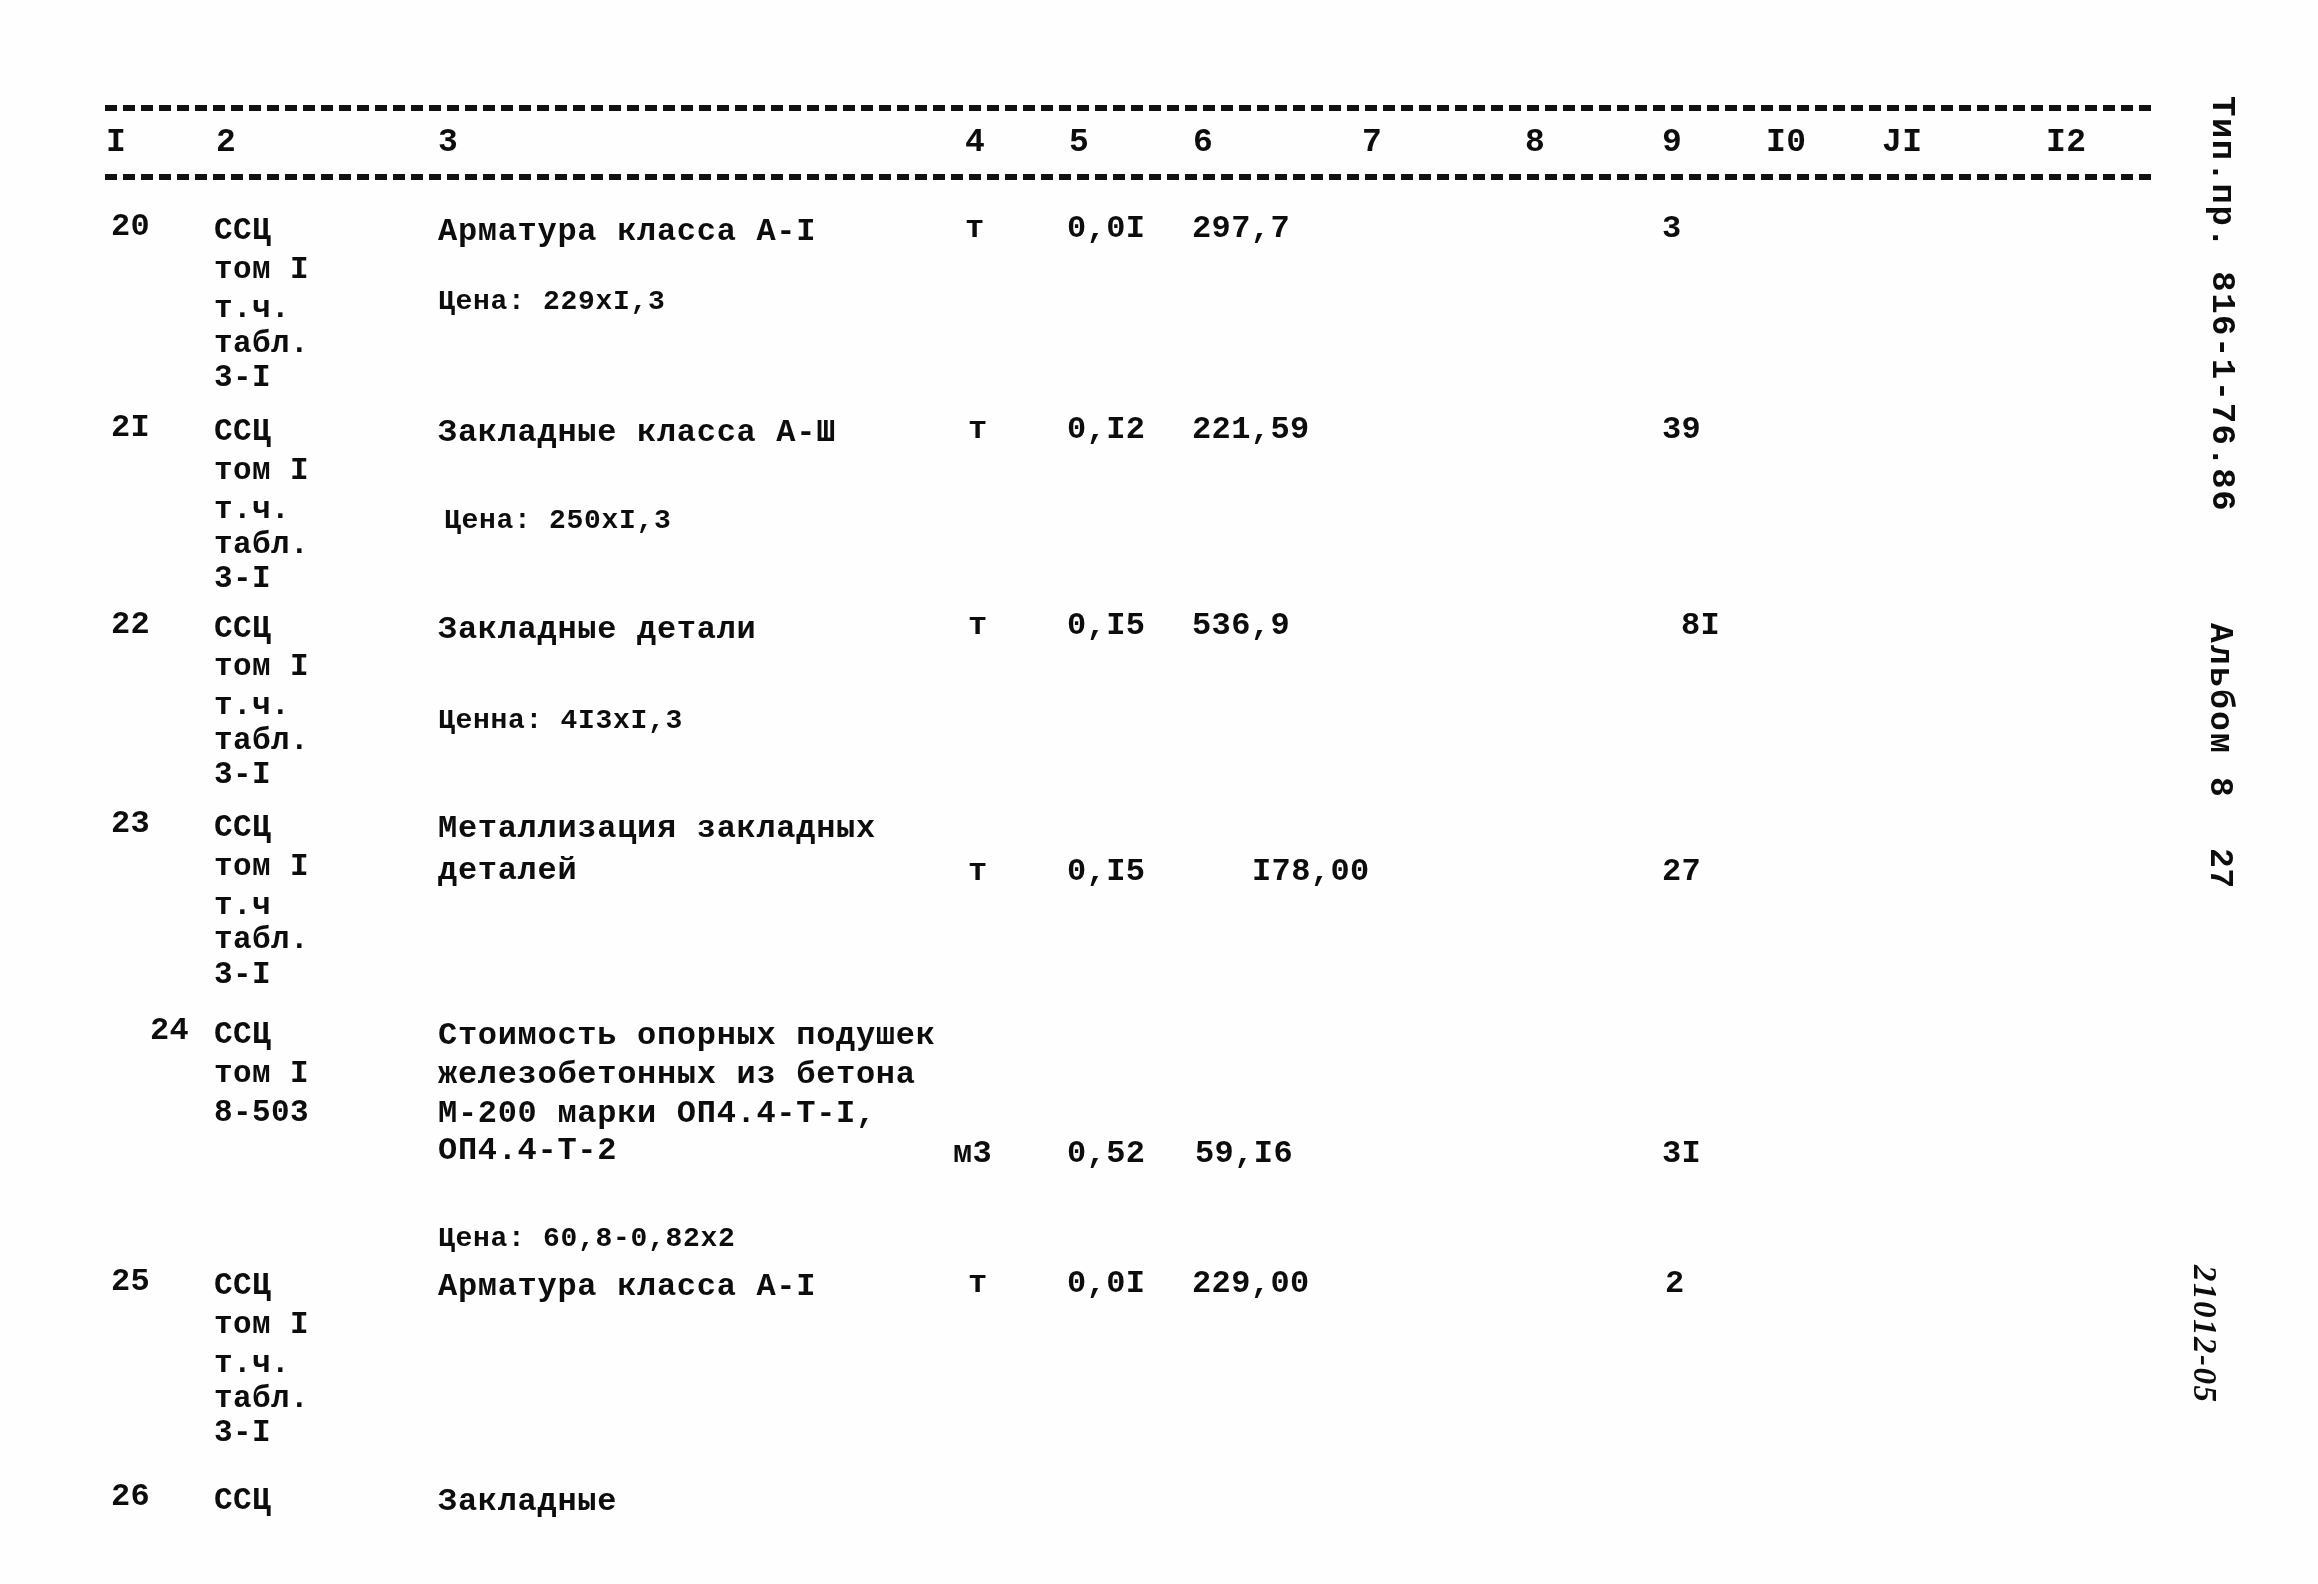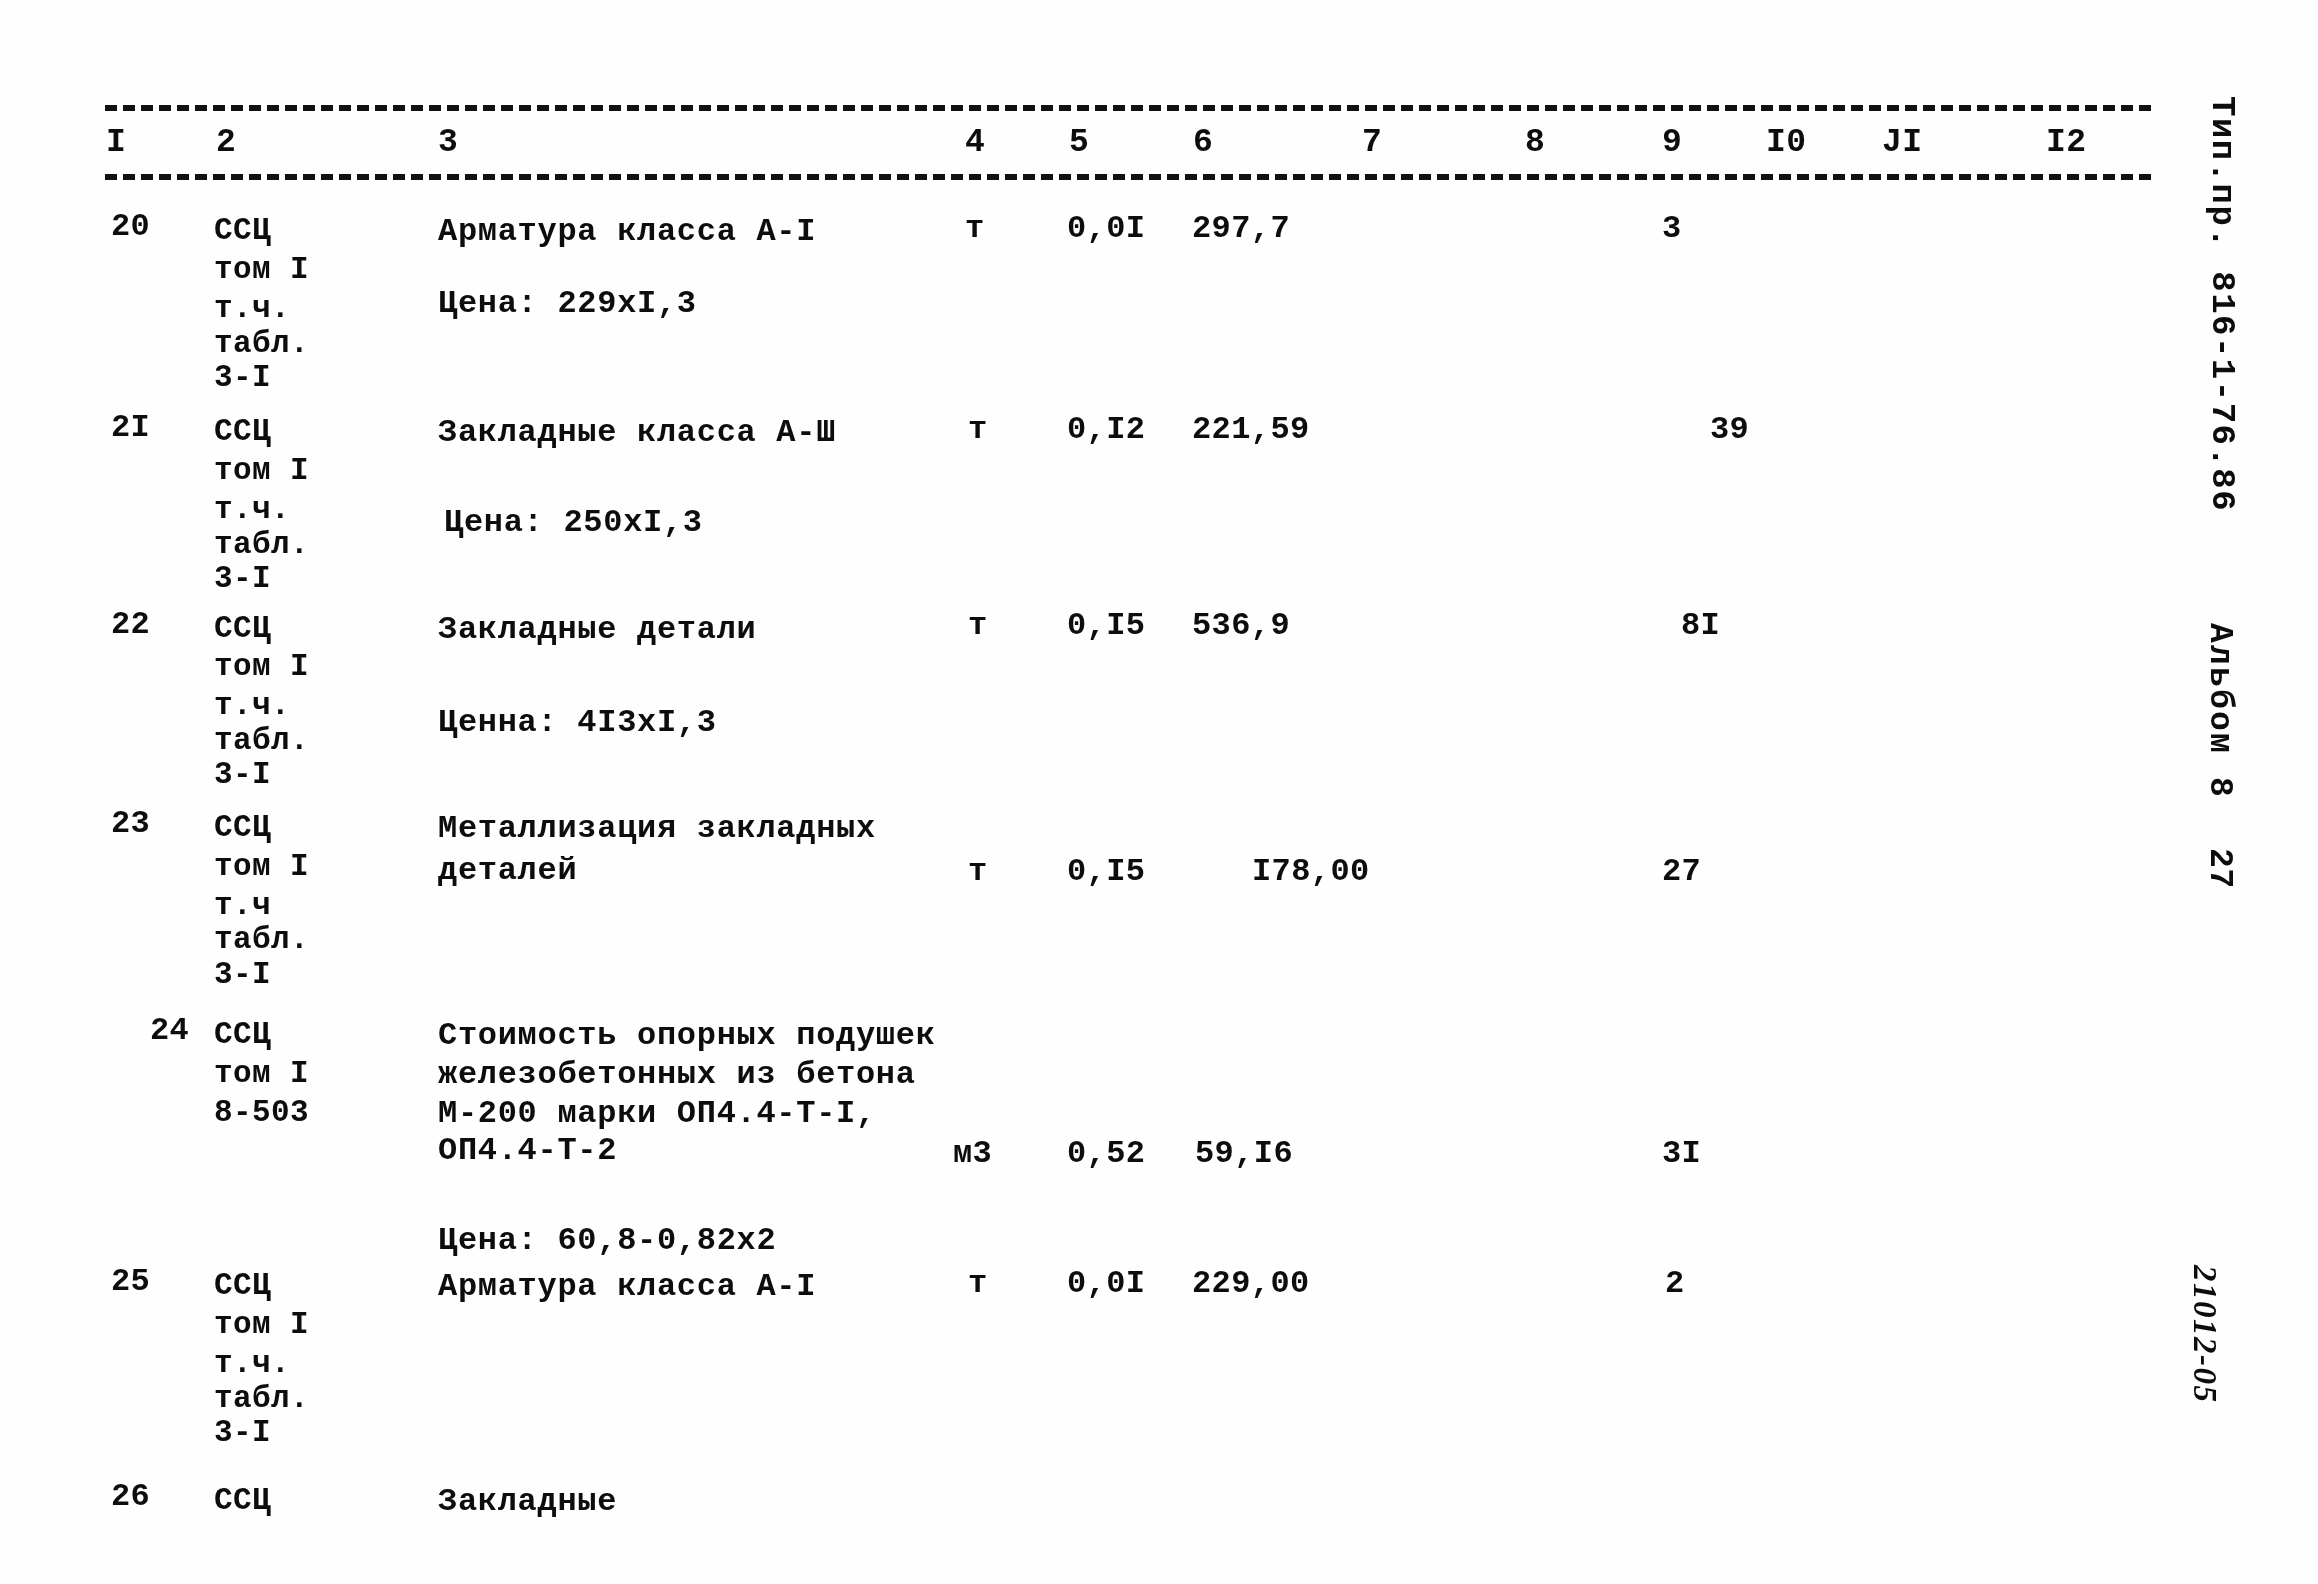--- a/index.html
+++ b/index.html
@@ -51,21 +51,21 @@
     letter-spacing: 0.4px;
     line-height: 1.28;
   }
   .desc {
     font-size: 32px;
     font-weight: 700;
     letter-spacing: 0.7px;
     line-height: 1.33;
   }
   .price {
-    font-size: 32px;
+    font-size: 28px;
     font-weight: 700;
     letter-spacing: 0.7px;
   }
   .val {
     font-size: 32px;
     font-weight: 700;
     letter-spacing: 0.4px;
   }
 
   
@@ -136,21 +136,21 @@
     <div class="txt ref" style="left:214px; top:412px;">ССЦ</div>
     <div class="txt ref" style="left:214px; top:451px;">том I</div>
     <div class="txt ref" style="left:214px; top:490px;">т.ч.</div>
     <div class="txt ref" style="left:214px; top:525px;">табл.</div>
     <div class="txt ref" style="left:214px; top:559px;">3-I</div>
     <div class="txt desc" style="left:438px; top:412px;">Закладные класса А-Ш</div>
     <div class="txt price" style="left:444px; top:507px;">Цена: 250xI,3</div>
     <div class="txt val" style="left:968px; top:414px;">т</div>
     <div class="txt val" style="left:1067px; top:414px;">0,I2</div>
     <div class="txt val" style="left:1192px; top:414px;">221,59</div>
-    <div class="txt val" style="left:1662px; top:414px;margin-left:48px;">39</div>
+    <div class="txt val" style="left:1662px; top:414px;">39</div>
   </div>
 
   <div>
     <div class="txt num" style="left:111px; top:609px;">22</div>
     <div class="txt ref" style="left:214px; top:609px;">ССЦ</div>
     <div class="txt ref" style="left:214px; top:647px;">том I</div>
     <div class="txt ref" style="left:214px; top:686px;">т.ч.</div>
     <div class="txt ref" style="left:214px; top:721px;">табл.</div>
     <div class="txt ref" style="left:214px; top:755px;">3-I</div>
     <div class="txt desc" style="left:438px; top:609px;">Закладные детали</div>

